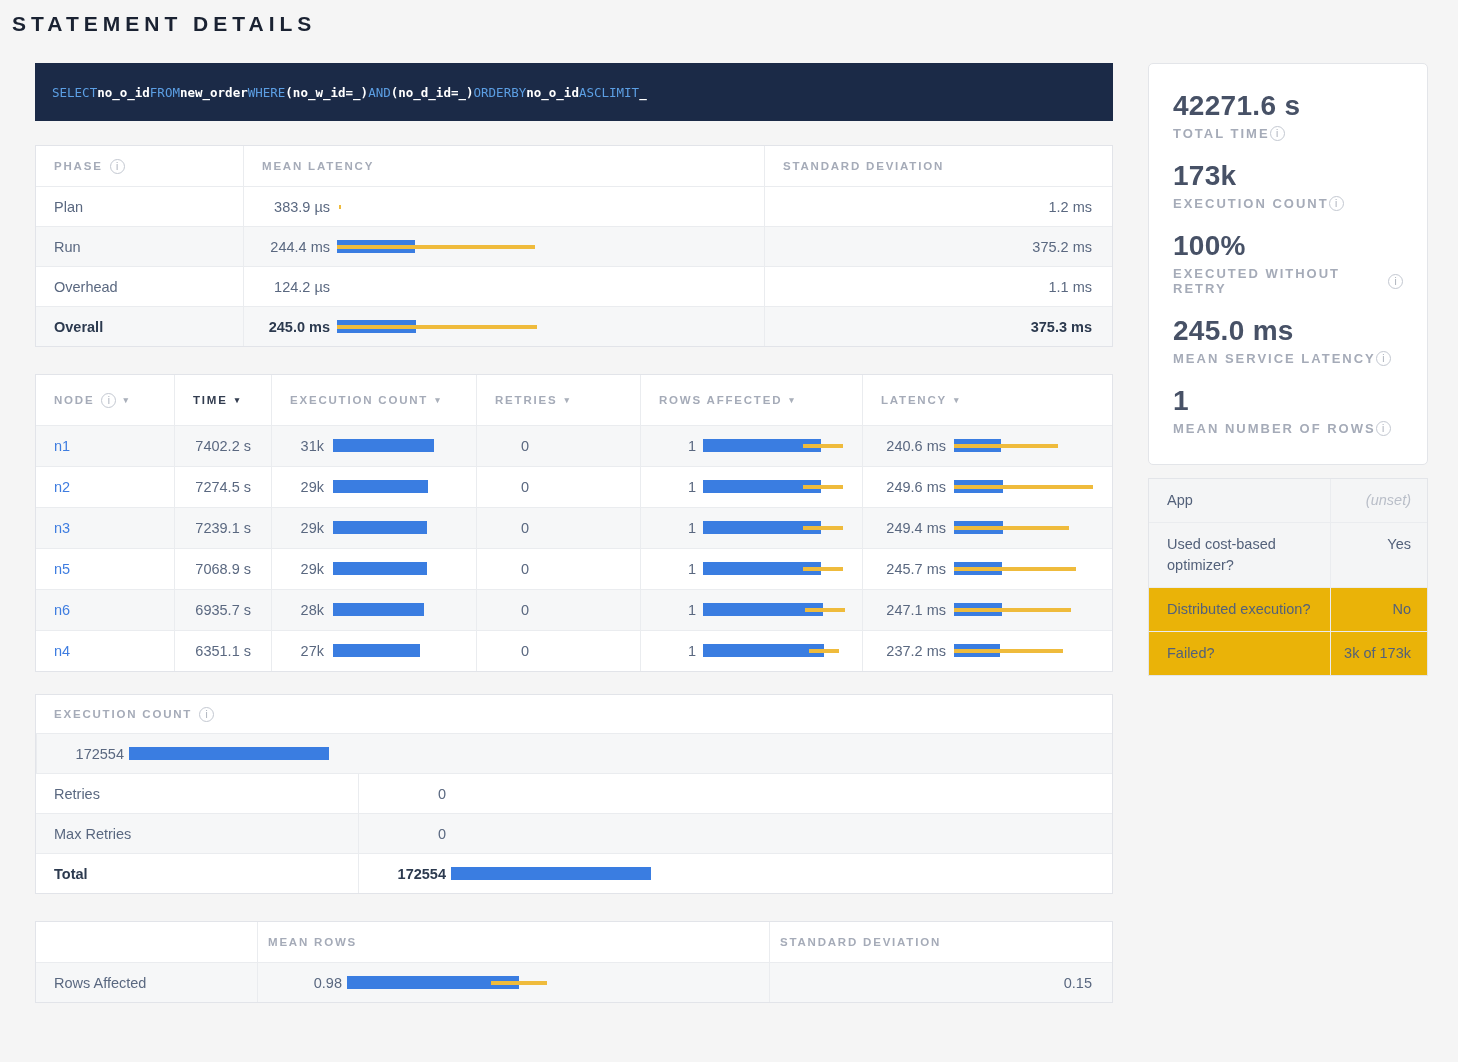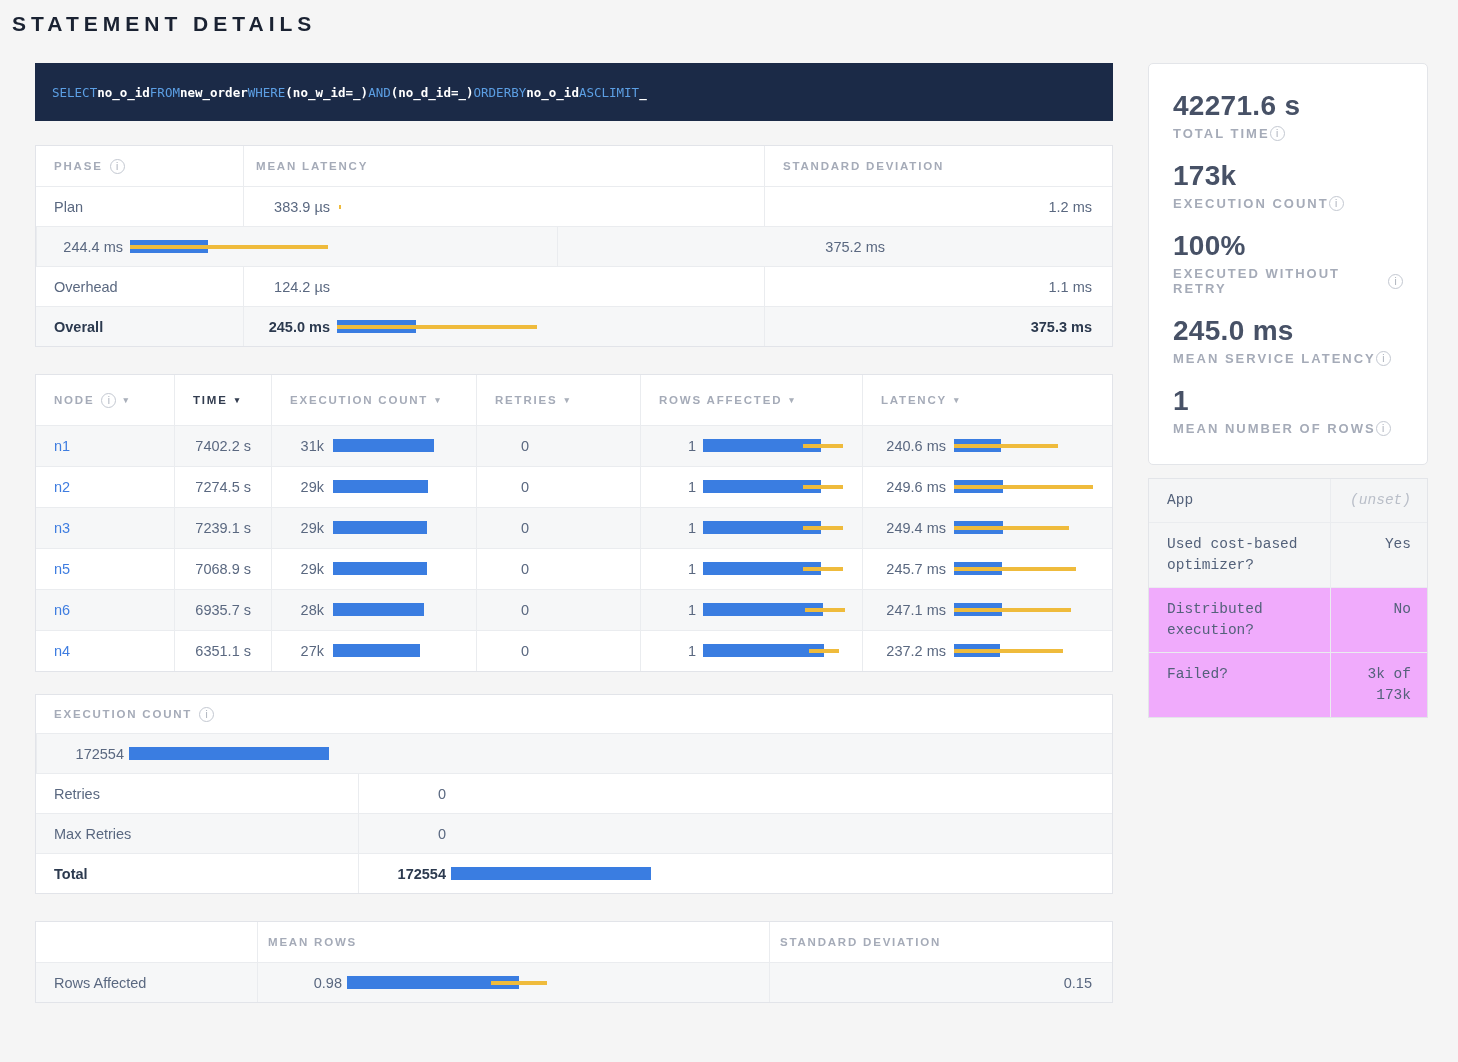--- a/index.html
+++ b/index.html
@@ -109,21 +109,21 @@
     background:#FFFFFF; border:1px solid #E3E5E9; border-radius:5px;
     padding:16px 24px 28px;
   }
   .stat { margin-top:19px; }
   .stat:first-child { margin-top:10px; }
   .stat-value { font-size:28px; font-weight:600; color:#475166; letter-spacing:0.3px; }
   .stat-label {
     margin-top:4px; font-size:13px; font-weight:700; letter-spacing:2px;
     color:#A5ABB8; display:flex; align-items:center; gap:0;
   }
-  .details-card { margin-top:13px; background:#f0abfc; border:1px solid #E3E5E9;font-family:Liberation Mono, monospace; }
+  .details-card { margin-top:13px; background:#eab308; border:1px solid #E3E5E9; }
   .detail-row { display:flex; border-top:1px solid #EAECEF; }
   .detail-row:first-child { border-top:none; }
   .detail-row.shade { background:#F4F5F6; }
   .detail-label {
     width:182px; flex:none; padding:11px 8px 11px 18px; font-size:14.5px;
     color:#53617A; line-height:1.45; border-right:1px solid #EAECEF;
   }
   .detail-value {
     flex:1; padding:11px 16px 11px 8px; font-size:14.5px; color:#53617A;
     text-align:right; line-height:1.45;
@@ -161,39 +161,40 @@
         </div>
 
       <div class="tbl phase-tbl">
         <div class="tr hdr">
           <div class="cell c-phase label-cell">
             <span class="th-text">
                 <span>PHASE</span>
               <span class="info"></span>
               </span>
           </div>
-          <div class="cell c-mean bl" style="padding-left:12px">
+          <div class="cell c-mean bl" style="padding-left:18px">
             <span class="th-text">MEAN LATENCY</span>
           </div>
           <div class="cell c-std bl" style="justify-content:flex-start;padding-left:18px">
             <span class="th-text">STANDARD DEVIATION</span>
           </div>
         </div>
         <div class="tr">
           <div class="cell c-phase label-cell">Plan</div>
           <div class="cell c-mean bl">
               <span class="val">383.9 µs</span>
               <span class="barbox">
                 <div class="bar-blue" style="width: 0px;"></div>
                 <div class="bar-yellow" style="left: 2px; width: 2px;"></div>
               </span>
             </div>
           <div class="cell c-std bl">1.2 ms</div>
         </div>
         <div class="tr shade">
+          <div class="cell c-phase label-cell">Run</div>
           <div class="cell c-mean bl">
               <span class="val">244.4 ms</span>
               <span class="barbox">
                 <div class="bar-blue" style="width: 78px;"></div>
                 <div class="bar-yellow" style="left: 0px; width: 198px;"></div>
               </span>
             </div>
           <div class="cell c-std bl">375.2 ms</div>
         </div>
         <div class="tr">

